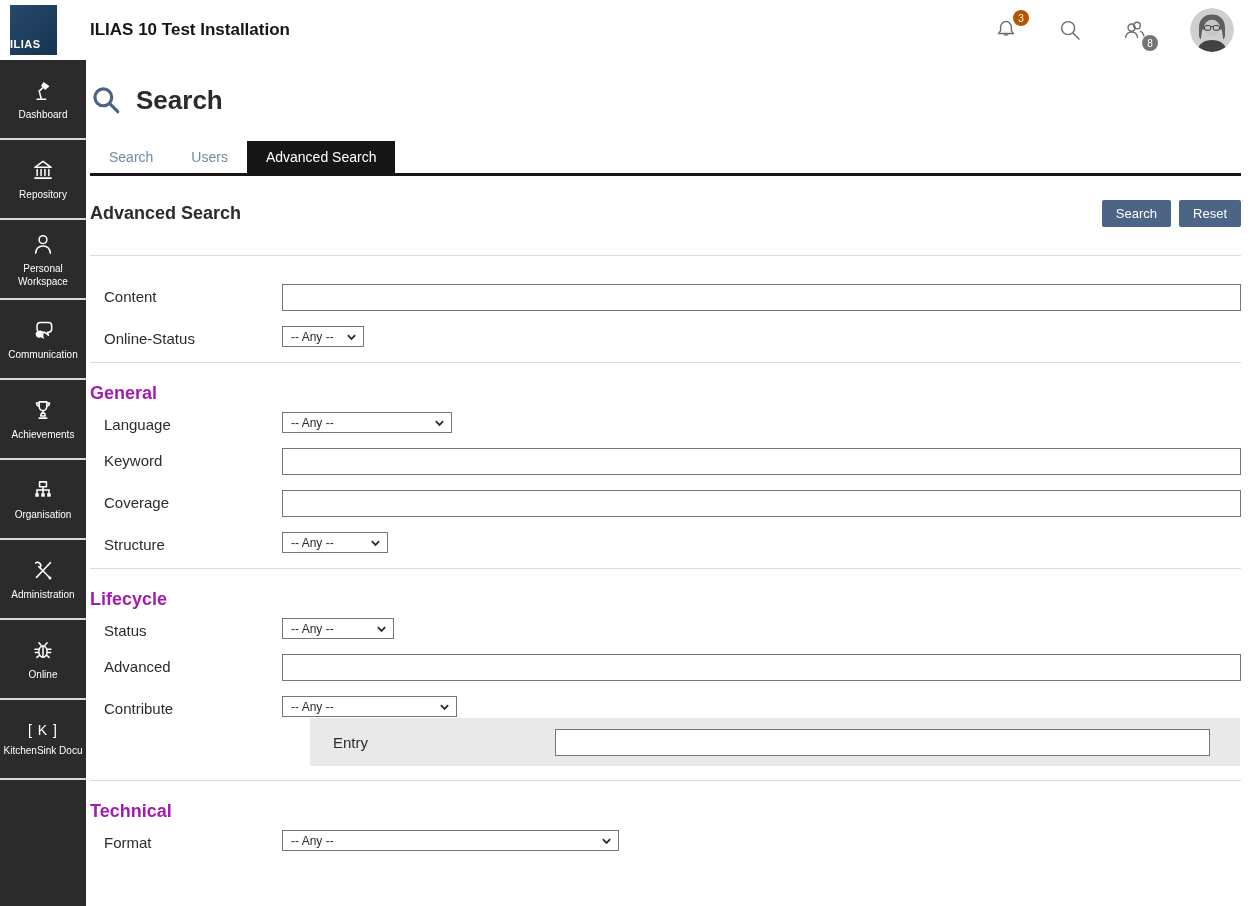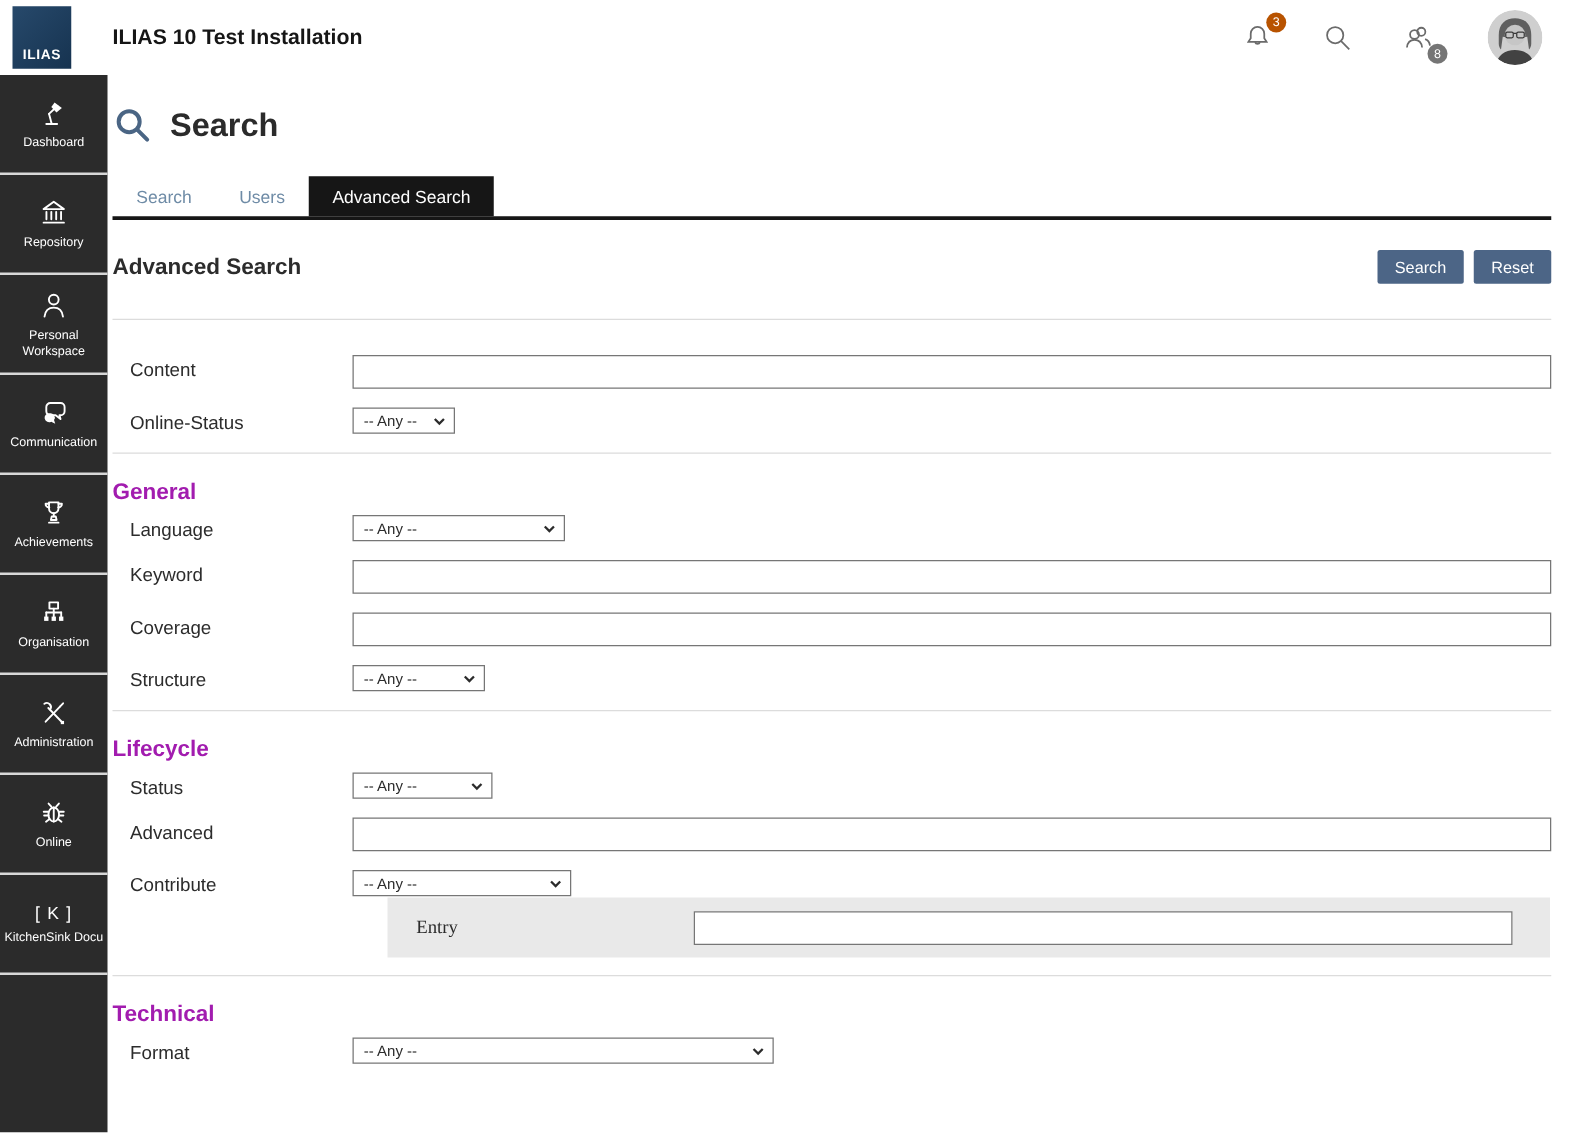--- a/index.html
+++ b/index.html
@@ -3,21 +3,21 @@
 <meta charset="utf-8">
 <style>
   html,body{margin:0;padding:0;background:#fff;}
   body{width:1256px;height:906px;overflow:hidden;position:relative;
        font-family:"Liberation Sans",sans-serif;color:#2c2c2c;}
 
   
   .topbar{position:absolute;left:0;top:0;width:1256px;height:60px;background:#fff;
           display:flex;align-items:center;}
   .logo{width:47px;height:50px;margin-left:10px;background:linear-gradient(135deg,#27496b,#163350);
-        display:flex;align-items:flex-end;justify-content:center;box-sizing:border-box;padding-bottom:5px;}
+        display:flex;align-items:flex-end;justify-content:flex-start;box-sizing:border-box;padding-bottom:5px;}
   .logo span{color:#fff;font-size:11px;font-weight:bold;letter-spacing:.5px;}
   .app-title{margin-left:33px;font-size:17px;font-weight:600;color:#161616;}
   .top-icons{margin-left:auto;display:flex;align-items:center;margin-right:12px;}
   .top-icon{position:relative;width:26px;height:26px;margin:0 19px;cursor:pointer;}
   .top-icon svg{stroke:#6b6b6b;fill:none;stroke-width:1.3;width:26px;height:26px;}
   .badge{position:absolute;width:16px;height:16px;border-radius:50%;color:#fff;
          font-size:10px;display:flex;align-items:center;justify-content:center;}
   .badge.orange{background:#b85300;top:-7px;right:-10px;}
   .badge.gray{background:#757575;bottom:-8px;right:-11px;}
   .avatar{width:44px;height:44px;border-radius:50%;overflow:hidden;margin-left:24px;margin-right:10px;cursor:pointer;}
@@ -65,21 +65,21 @@
                background:#fff;box-sizing:border-box;}
   .select-wrap select{appearance:none;-webkit-appearance:none;border:none;background:transparent;
                height:100%;width:100%;font-size:12px;padding:0 24px 0 8px;font-family:inherit;color:#2c2c2c;}
   .select-wrap svg{position:absolute;right:6px;top:50%;transform:translateY(-50%);
                width:11px;height:11px;stroke:#2c2c2c;stroke-width:2;fill:none;pointer-events:none;}
   .w-os{width:82px;}.w-lang{width:170px;}.w-struct{width:106px;}
   .w-status{width:112px;}.w-contrib{width:175px;}.w-format{width:337px;}
 
   .subpanel{background:#e9e9e9;margin:1px 0 12px 220px;width:930px;height:48px;
             display:flex;align-items:center;box-sizing:border-box;}
-  .subpanel .lbl2{flex:0 0 245px;box-sizing:border-box;padding-left:23px;font-size:15px;font-family:Liberation Serif, serif;}
+  .subpanel .lbl2{flex:0 0 245px;box-sizing:border-box;padding-left:23px;font-size:15px;}
   .subpanel input.text{width:655px;margin-right:30px;}
 </style>
 </head>
 <body>
 
 <div class="topbar">
   <div class="logo">
     <span>ILIAS</span>
   </div>
   <div class="app-title">ILIAS 10 Test Installation</div>

